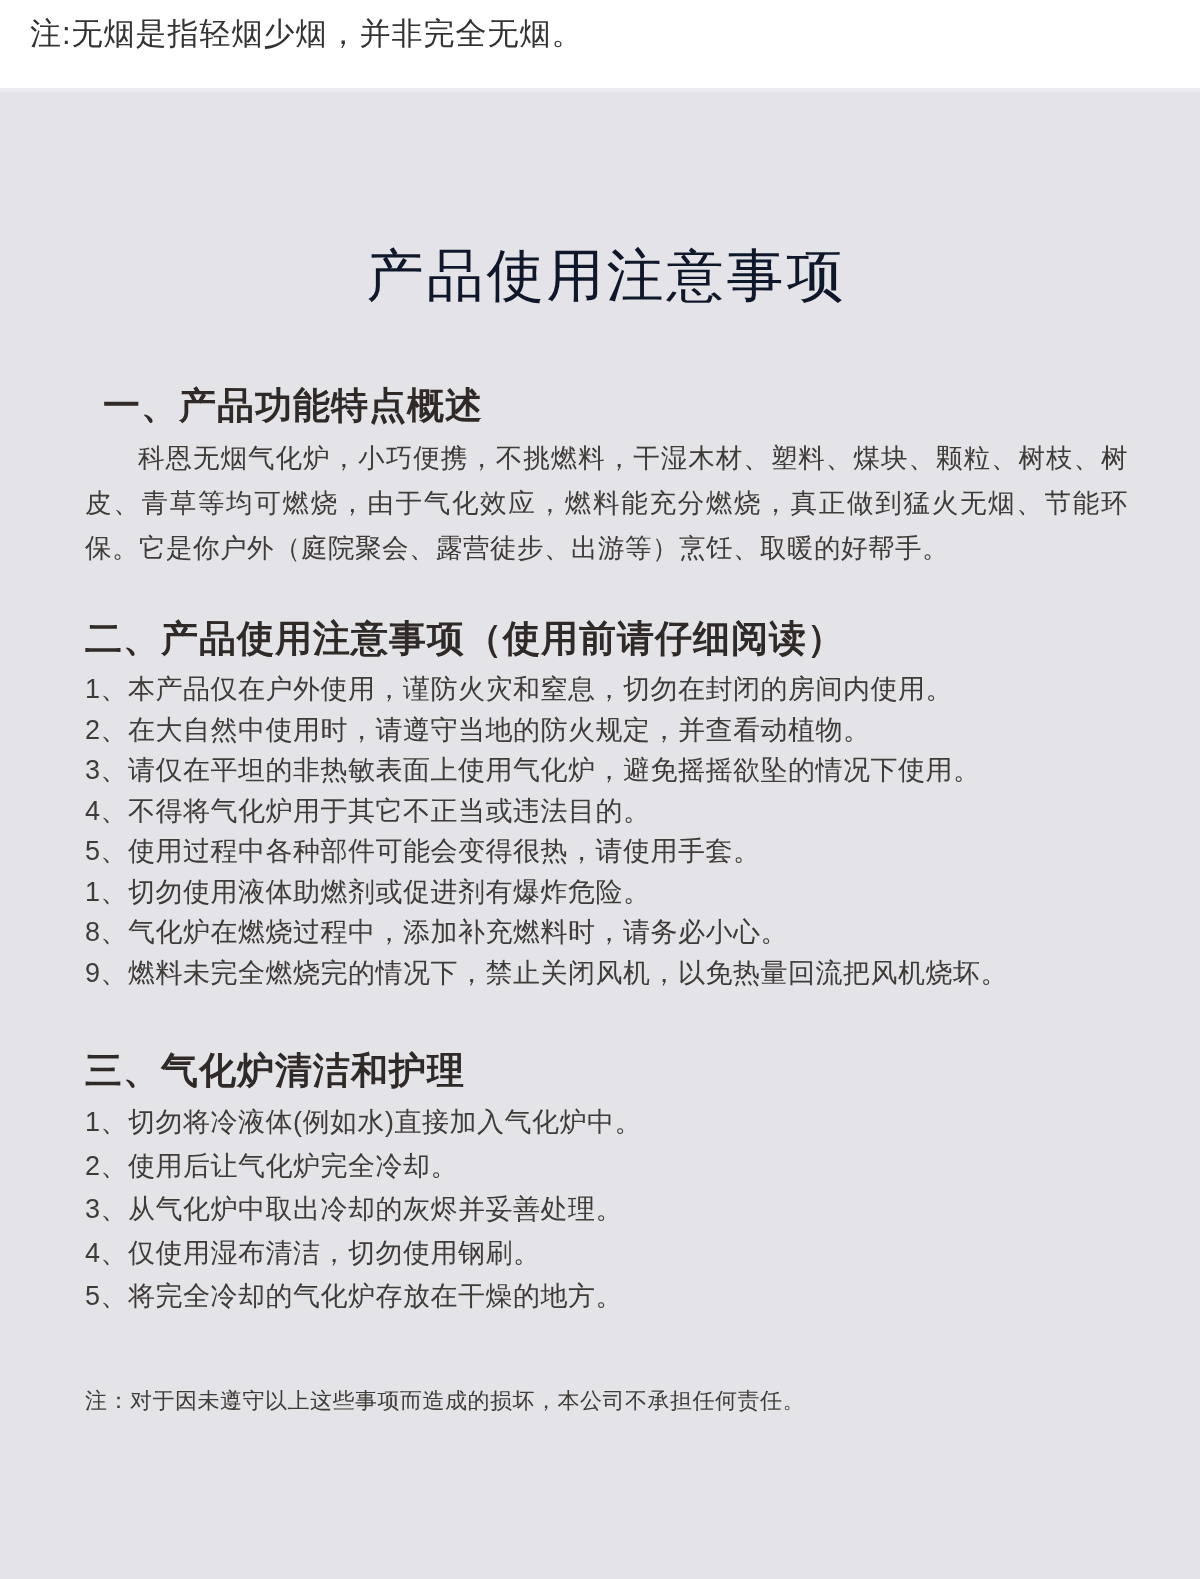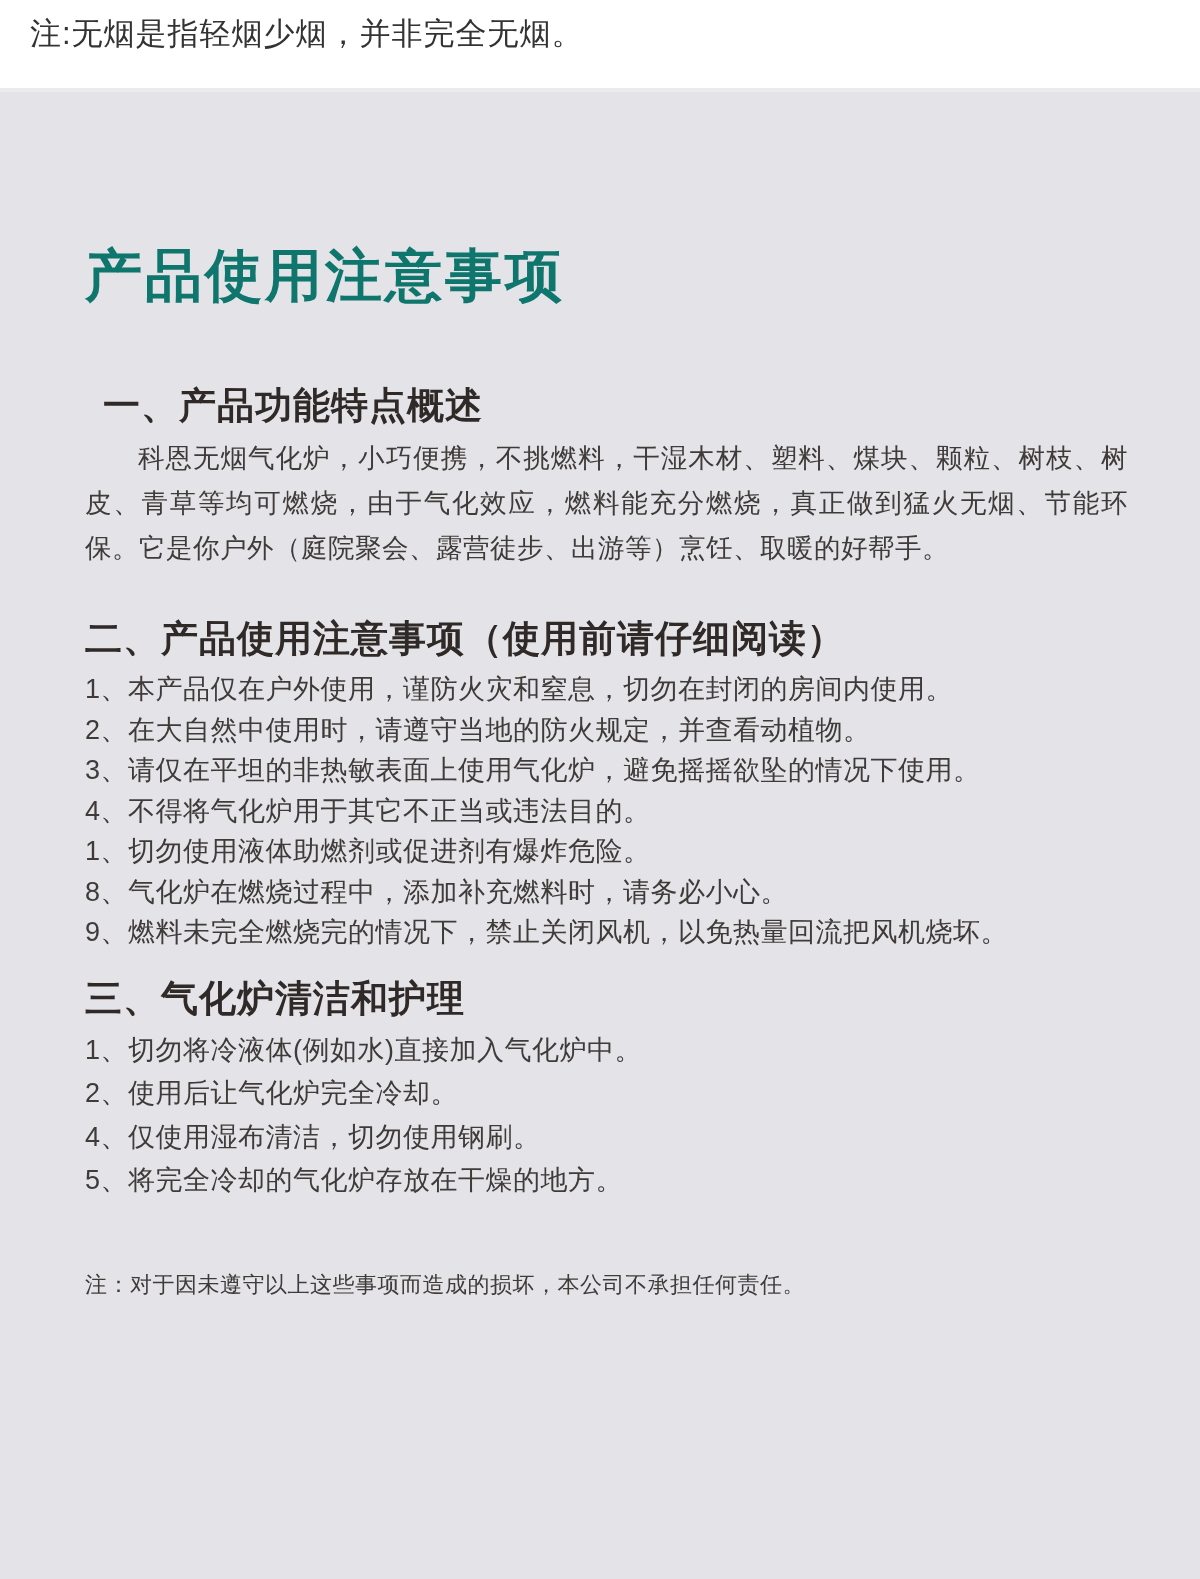--- a/index.html
+++ b/index.html
@@ -30,38 +30,38 @@
     flex: 1;
     box-sizing: border-box;
     background: #e4e3e7;
     border-top: 4px solid #ebeaee;
     padding: 0 72px 40px 85px;
     color: #3e3b38;
   }
   .title {
     margin: 0;
     padding-top: 152px;
-    text-align: left;
+    text-align: center;
     font-size: 57px;
     line-height: 62px;
-    font-weight: 700;
+    font-weight: 400;
     letter-spacing: 3px;
-    color: #0f766e;
+    color: #0f172a;
   }
   .section-heading {
     margin: 0;
     font-size: 37px;
     line-height: 32px;
     font-weight: 800;
     letter-spacing: 1px;
     color: #2f2a27;
   }
   .heading-overview { margin-top: 84px; margin-left: 18px; }
   .heading-usage    { margin-top: 52px; }
-  .heading-cleaning { margin-top: 30px; }
+  .heading-cleaning { margin-top: 62px; }
   .overview-paragraph {
     margin: 14px 0 0 0;
     font-size: 26.5px;
     line-height: 45px;
     text-indent: 2em;
     text-align: justify;
     letter-spacing: 0.5px;
     color: #3e3b38;
   }
   ul.item-list {
@@ -97,30 +97,32 @@
 
     <p class="overview-paragraph">科恩无烟气化炉，小巧便携，不挑燃料，干湿木材、塑料、煤块、颗粒、树枝、树皮、青草等均可燃烧，由于气化效应，燃料能充分燃烧，真正做到猛火无烟、节能环保。它是你户外（庭院聚会、露营徒步、出游等）烹饪、取暖的好帮手。</p>
 
     <h2 class="section-heading heading-usage">二、产品使用注意事项（使用前请仔细阅读）</h2>
 
     <ul class="item-list usage-list">
       <li>1、本产品仅在户外使用，谨防火灾和窒息，切勿在封闭的房间内使用。</li>
       <li>2、在大自然中使用时，请遵守当地的防火规定，并查看动植物。</li>
       <li>3、请仅在平坦的非热敏表面上使用气化炉，避免摇摇欲坠的情况下使用。</li>
       <li>4、不得将气化炉用于其它不正当或违法目的。</li>
+      <li>5、使用过程中各种部件可能会变得很热，请使用手套。</li>
       <li>1、切勿使用液体助燃剂或促进剂有爆炸危险。</li>
       <li>8、气化炉在燃烧过程中，添加补充燃料时，请务必小心。</li>
       <li>9、燃料未完全燃烧完的情况下，禁止关闭风机，以免热量回流把风机烧坏。</li>
     </ul>
 
     <h2 class="section-heading heading-cleaning">三、气化炉清洁和护理</h2>
 
     <ul class="item-list cleaning-list">
       <li>1、切勿将冷液体(例如水)直接加入气化炉中。</li>
       <li>2、使用后让气化炉完全冷却。</li>
+      <li>3、从气化炉中取出冷却的灰烬并妥善处理。</li>
       <li>4、仅使用湿布清洁，切勿使用钢刷。</li>
       <li>5、将完全冷却的气化炉存放在干燥的地方。</li>
     </ul>
 
     <div class="footer-note">注：对于因未遵守以上这些事项而造成的损坏，本公司不承担任何责任。</div>
 
   </div>
 </div>
 
 </body></html>

